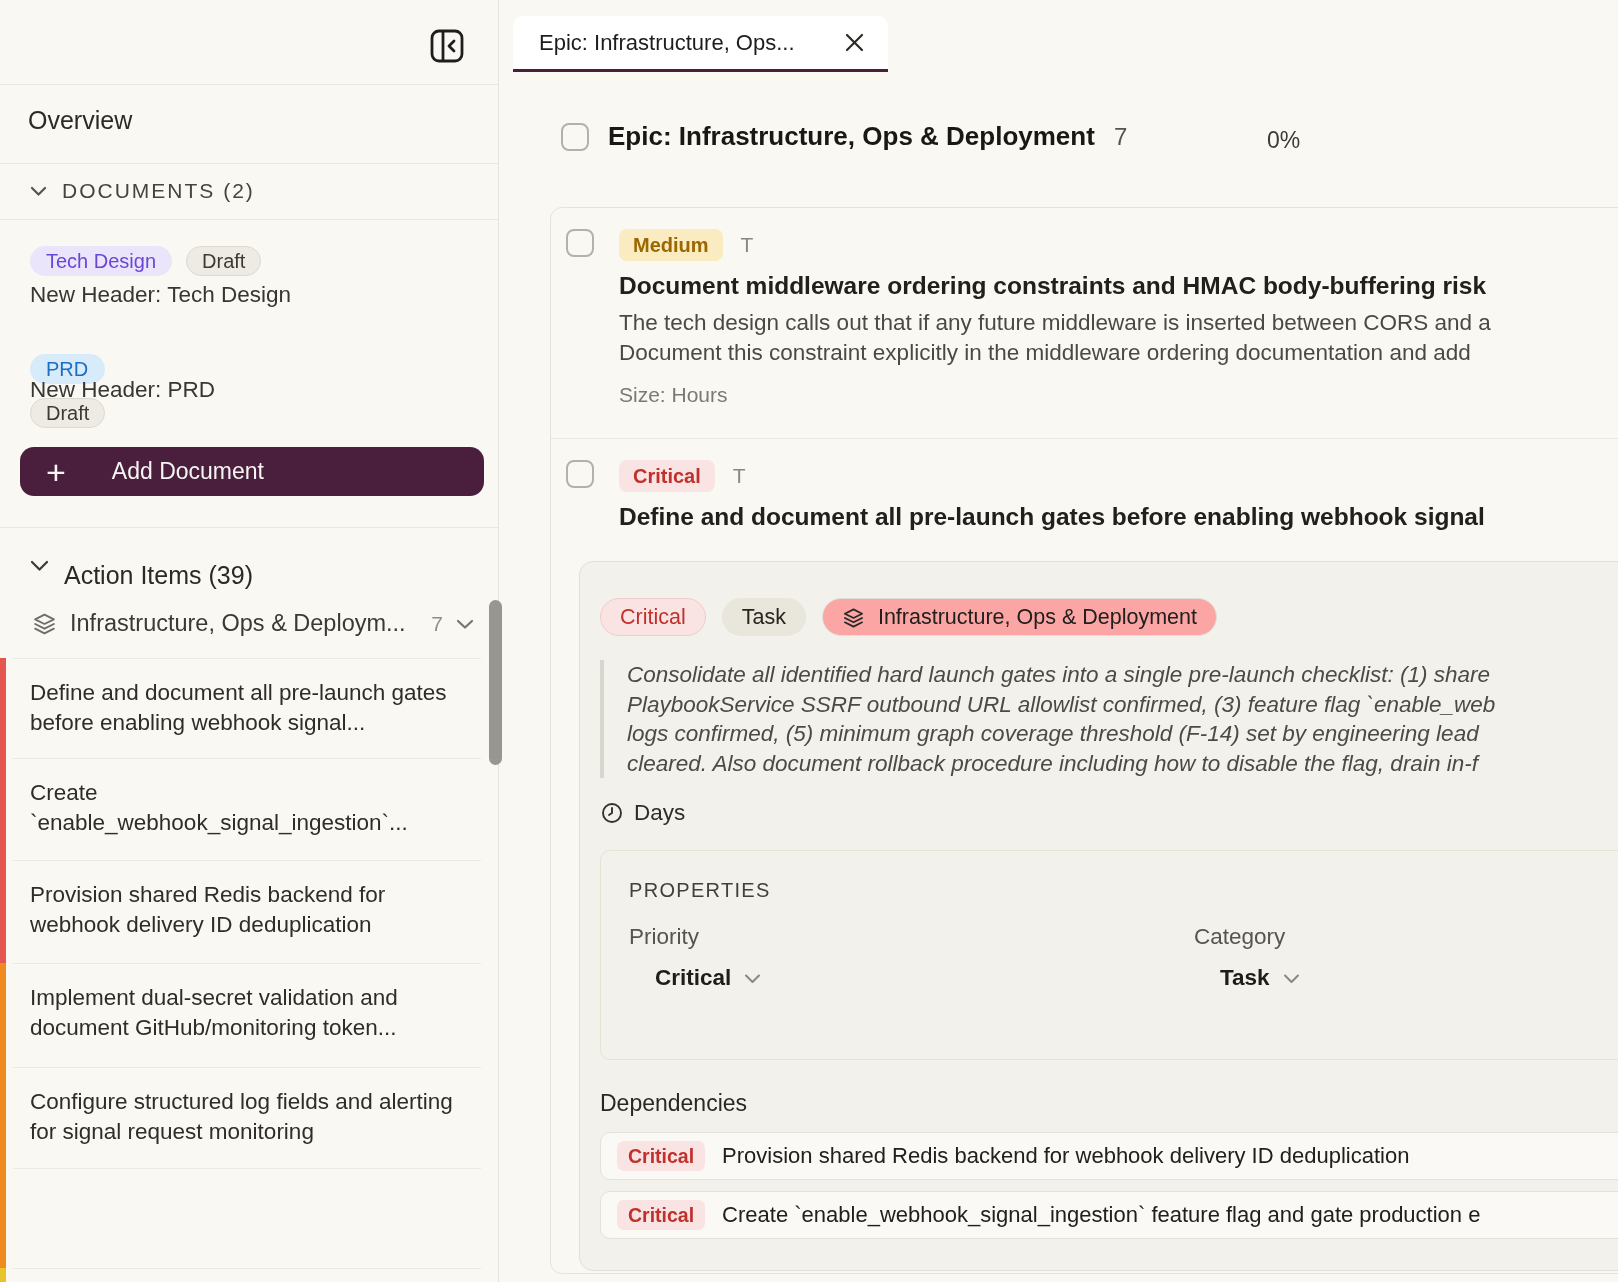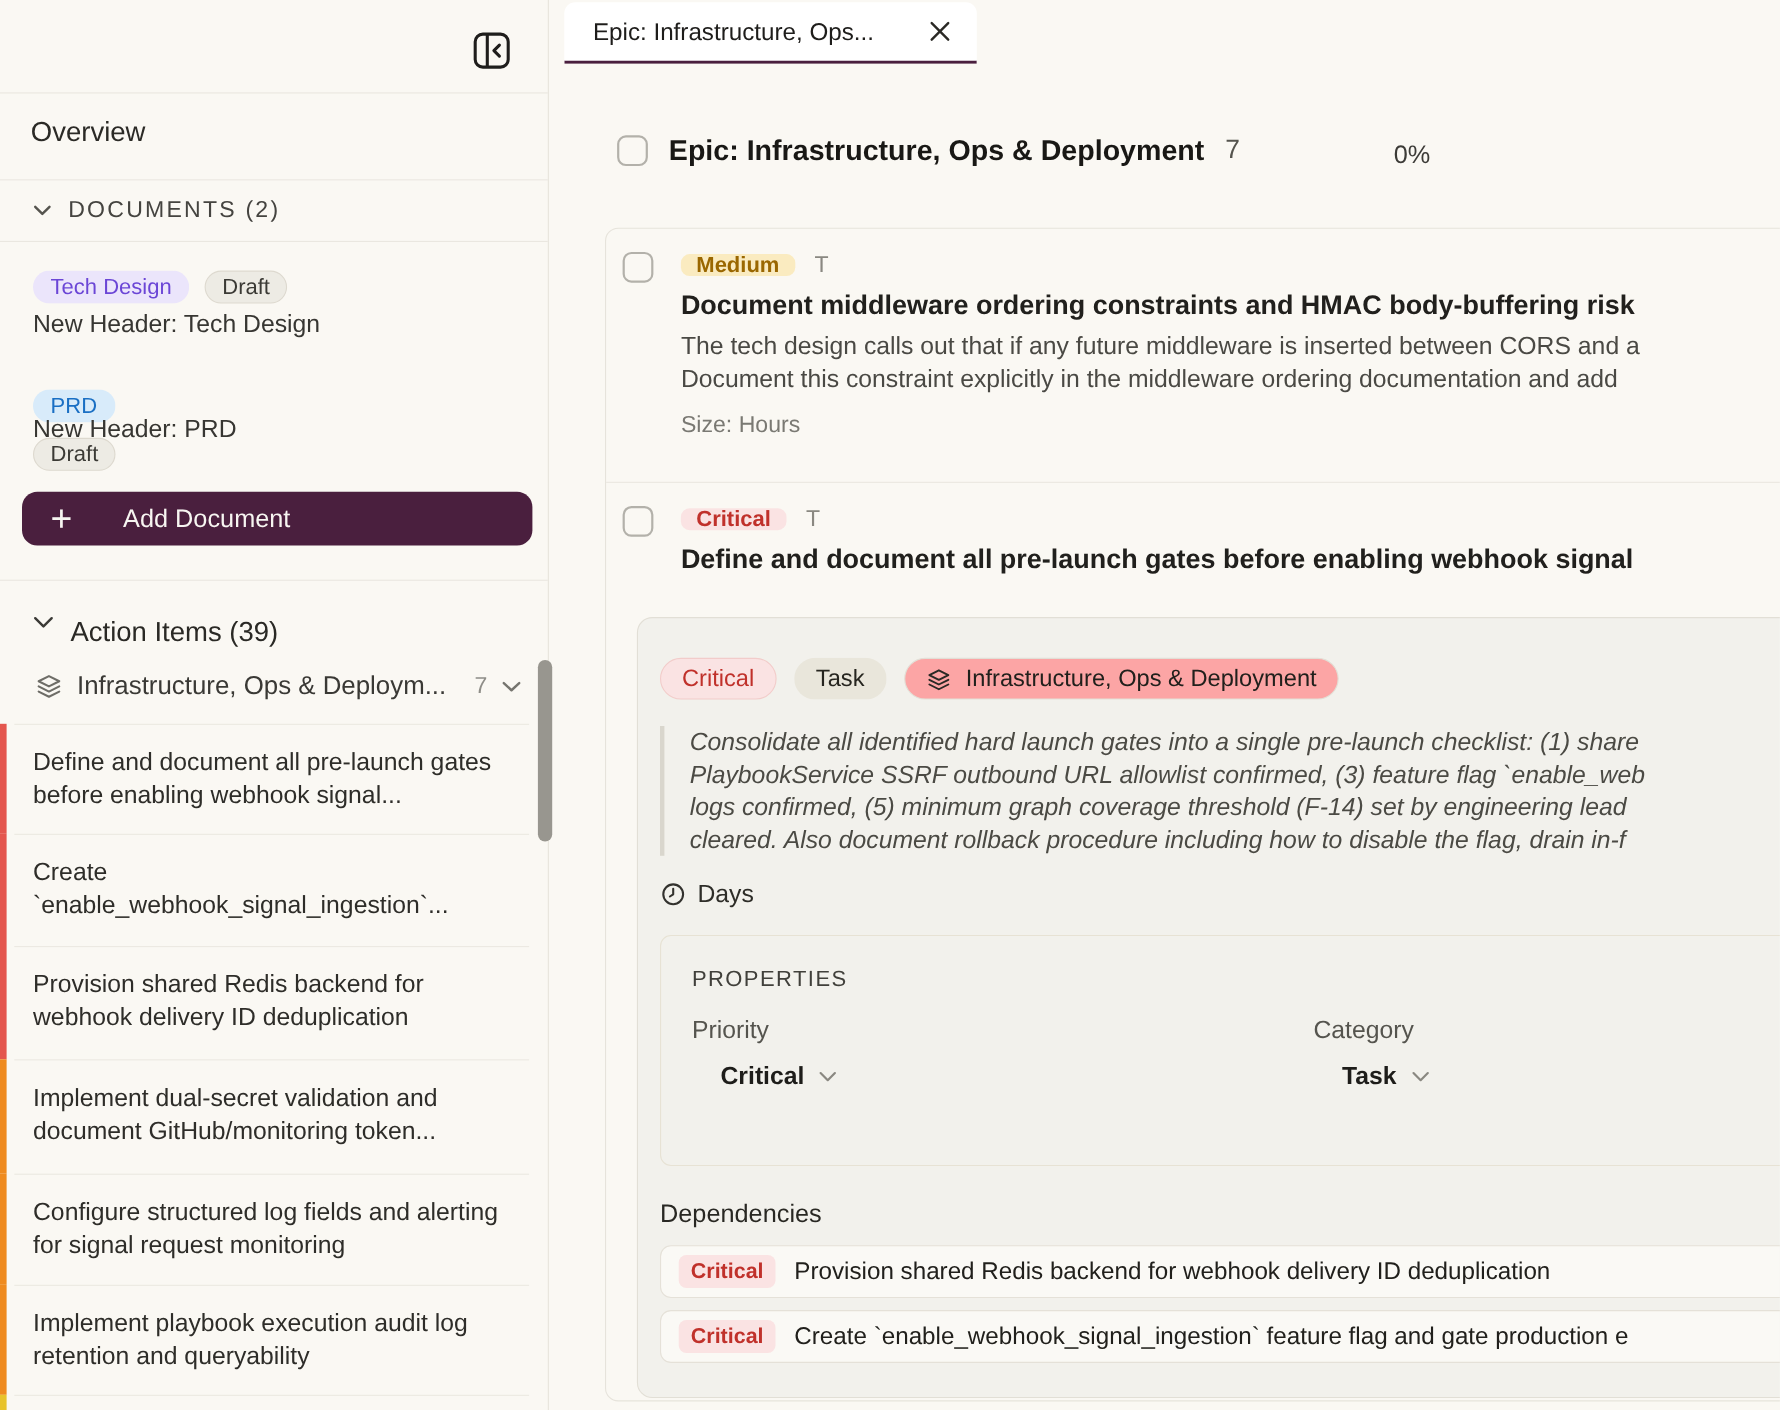--- a/index.html
+++ b/index.html
@@ -42,38 +42,38 @@
   .action-row { position:absolute; left:0; width:499px; cursor:pointer; }
   .action-row .stripe { position:absolute; left:0; top:0; bottom:0; width:6px; }
   .action-row .rtext { padding:20px 42px 0 30px; font-size:22.5px; line-height:30px; color:#2E2D29; }
   .row-divider { position:absolute; left:13px; right:18px; top:0; height:1px; background:#ECE9E2; }
 
   .scroll-thumb { position:absolute; left:489px; top:600px; width:13px; height:165px; border-radius:7px; background:#98968F; z-index:5; }
 
   
   .main { position:absolute; left:500px; top:0; width:1118px; height:1282px; }
 
-  .tab { position:absolute; left:13px; top:2px; width:375px; height:56px; background:#FFFFFF; border-radius:10px 10px 0 0; border-bottom:3px solid #4A1F3E; display:flex; align-items:center; padding:0 22px 0 26px; cursor:pointer; }
+  .tab { position:absolute; left:13px; top:16px; width:375px; height:56px; background:#FFFFFF; border-radius:10px 10px 0 0; border-bottom:3px solid #4A1F3E; display:flex; align-items:center; padding:0 22px 0 26px; cursor:pointer; }
   .tab .tlabel { flex:1; font-size:22px; color:#1E1D1B; white-space:nowrap; overflow:hidden; }
 
   .checkbox { width:28px; height:28px; border:2px solid #B3B1AA; border-radius:8px; background:transparent; flex:0 0 auto; cursor:pointer; }
 
   .epic-header { position:absolute; left:33px; top:121px; display:flex; align-items:center; gap:19px;padding-left:28px; }
   .epic-header .etitle { font-size:26px; font-weight:bold; color:#191815; white-space:nowrap; }
   .epic-header .ecount { font-size:24px; color:#55544E; }
   .progress { position:absolute; left:767px; top:127px; font-size:23px; color:#3C3B37; }
 
   .cards { position:absolute; left:50px; top:207px; width:1300px; height:1067px; border:1px solid #E6E3DB; border-radius:12px; }
 
   .card { position:relative; display:flex; padding:21px 0 0 15px; }
   .card .cbody { margin-left:25px; min-width:0; flex:1; }
   .card1 { height:230px; }
   .card2 { border-top:1px solid #EAE7E0; }
 
-  .pill-sm { display:inline-flex; align-items:center; height:20px; padding:0 14px; border-radius:8px; font-size:20px; font-weight:600; }
+  .pill-sm { display:inline-flex; align-items:center; height:32px; padding:0 14px; border-radius:8px; font-size:20px; font-weight:600; }
   .tletter { font-size:21px; color:#8A8881; margin-left:18px; }
   .ctitle { margin-top:11px; font-size:24.5px; font-weight:600; color:#21201D; white-space:nowrap; overflow:hidden; }
   .cdesc { margin-top:8px; font-size:22.5px; line-height:29.5px; color:#4A4944; }
   .cdesc div { white-space:nowrap; overflow:hidden; }
   .csize { margin-top:16px; font-size:21px; color:#7A7973; }
 
   .detail { position:absolute; left:28px; top:353px; width:1240px; height:710px; background:#F2F1EC; border:1px solid #E2DFD6; border-radius:14px; padding:36px 0 0 20px; }
   .pill-row { display:flex; gap:16px; align-items:center; }
   .pill-lg { display:inline-flex; align-items:center; height:38px; padding:0 19px; border-radius:19px; font-size:21.5px; font-weight:500; border:1px solid transparent; white-space:nowrap; }
   .pill-critical { border-color:#F2CCCA; }
@@ -190,21 +190,20 @@
     <div class="rtext">Implement dual-secret validation and document GitHub/monitoring token...</div>
   </div>
   <div class="action-row" style="top:1067px; height:101px;">
     <div class="row-divider"></div>
     <div class="stripe" style="background-color: rgb(239, 139, 31);"></div>
     <div class="rtext">Configure structured log fields and alerting for signal request monitoring</div>
   </div>
   <div class="action-row" style="top:1168px; height:100px;">
     <div class="row-divider"></div>
     <div class="stripe" style="background-color: rgb(239, 139, 31);"></div>
-    <div class="rtext">Implement playbook execution audit log retention and queryability</div>
   </div>
   <div class="action-row" style="top:1268px; height:14px;">
     <div class="row-divider"></div>
     <div class="stripe" style="background-color: rgb(232, 195, 43);"></div>
     <div class="rtext"></div>
   </div>
 
   <div class="scroll-thumb"></div>
 </div>
 

